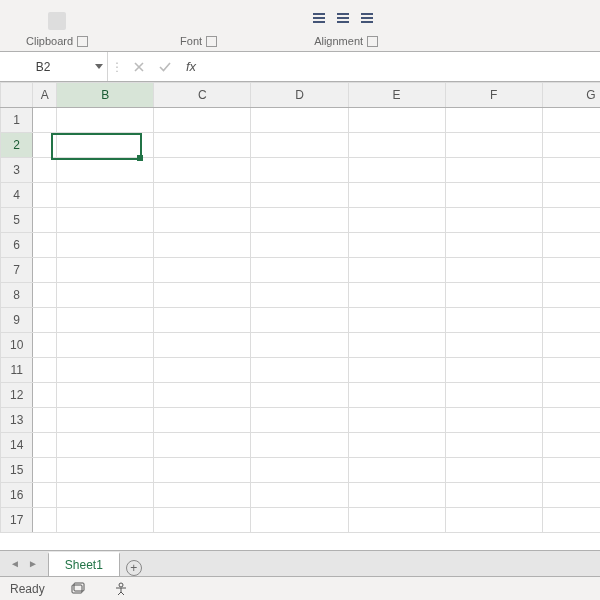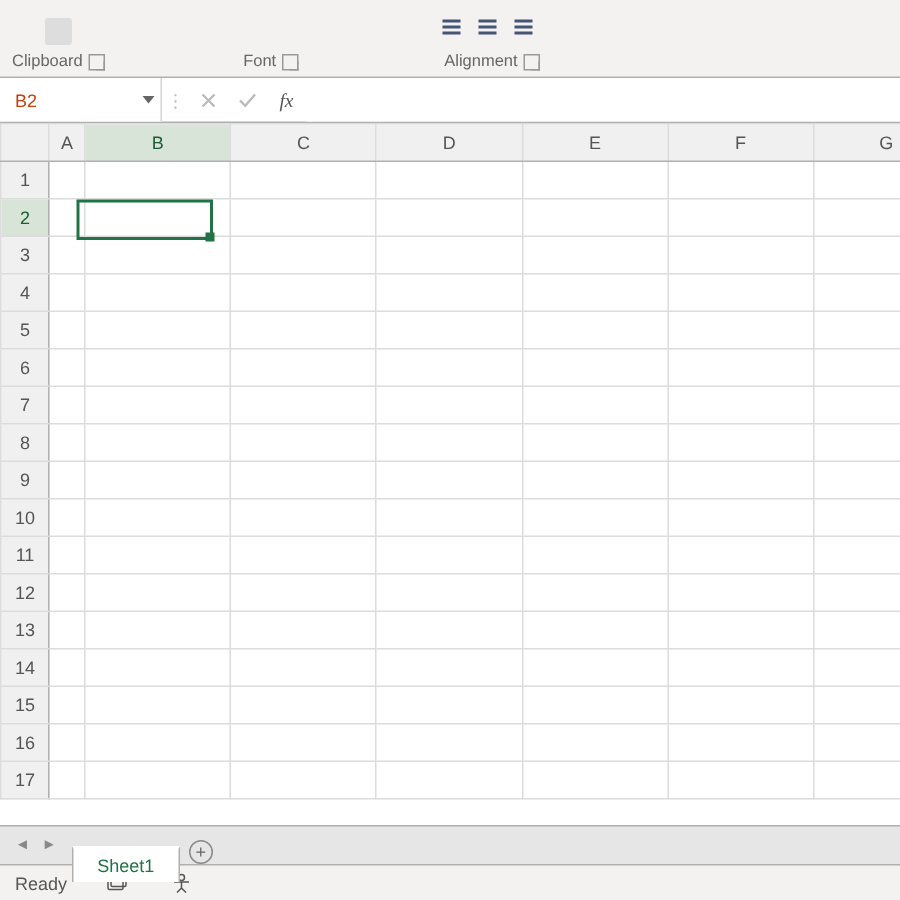--- a/index.html
+++ b/index.html
@@ -48,21 +48,21 @@
   }
   .ribbon-group .icons { display:flex; gap:6px; align-items:center; height:24px;}
   .ribbon-group .label { font-size: 11px; color: var(--muted); display:flex; align-items:center; gap:4px;}
   .launcher {
     width: 11px; height: 11px; border: 1px solid #999; position: relative;
   }
   .launcher::after {
     content:""; position:absolute; right:-1px; bottom:-1px;
     width:5px; height:5px; border-right:1px solid #999; border-bottom:1px solid #999;
   }
-  .group-clipboard { }
+  .group-clipboard { margin-left: 18px; }
   .group-font { margin-left: 68px; }
   .group-alignment { margin-left: 72px; }
   .mini-icon { width:18px; height:18px; background:#ddd; border-radius:2px; }
 
   
   .formula-row {
     display: flex;
     align-items: stretch;
     height: 30px;
     border-bottom: 1px solid var(--border-dark);
@@ -71,31 +71,32 @@
   .name-box {
     width: 108px;
     display: flex;
     align-items: center;
     border-right: 1px solid var(--border-gray);
     padding: 0 4px 0 8px;
     justify-content: space-between;
     background:#fff;
   }
   .name-box input {
-    border: none; outline: none; width: 70px; font: inherit; color: #c2410c;
+    border: none; outline: none; width: 70px; font: inherit; color: #404040;
     background: transparent;
+    text-align: center;
   }
   .dropdown-caret {
     width:0;height:0;border-left:4px solid transparent;border-right:4px solid transparent;border-top:5px solid #666;
   }
   .fb-divider { width:18px; display:flex; align-items:center; justify-content:center; color:#bbb;}
   .fb-btn {
     width: 26px; display:flex; align-items:center; justify-content:center; color:#aaa;
   }
-  .fx-label { font-style: italic; font-family: Liberation Serif, serif; color:#555; font-size:13px;}
+  .fx-label { font-style: italic; font-family: Liberation Sans, sans-serif; color:#555; font-size:13px;}
   .formula-input { flex:1; border:none; outline:none; font:inherit; padding:0 6px; }
 
   
   .grid-wrap {
     flex: 1;
     position: relative;
     overflow: hidden;
     background: #fff;
   }
   table.grid { border-collapse: collapse; table-layout: fixed; width: 640px; }
@@ -136,21 +137,21 @@
   .tab-nav span { font-size:10px; }
   .tabs { display:flex; align-items:flex-end; }
   .sheet-tab {
     background: var(--tab-bg);
     border: 1px solid var(--border-dark);
     border-bottom: none;
     padding: 4px 16px;
     font-size: 12px;
     color:#217346;
     position: relative;
-    top: 12px;
+    top: 0;
     border-top: 2px solid #fff;
     margin-top:0;
   }
   .add-sheet {
     width: 28px; display:flex; align-items:center; justify-content:center; color:#666;
   }
   .add-circle {
     width:16px;height:16px;border:1px solid #888;border-radius:50%;
     display:flex;align-items:center;justify-content:center;font-size:12px;line-height:1;
   }

